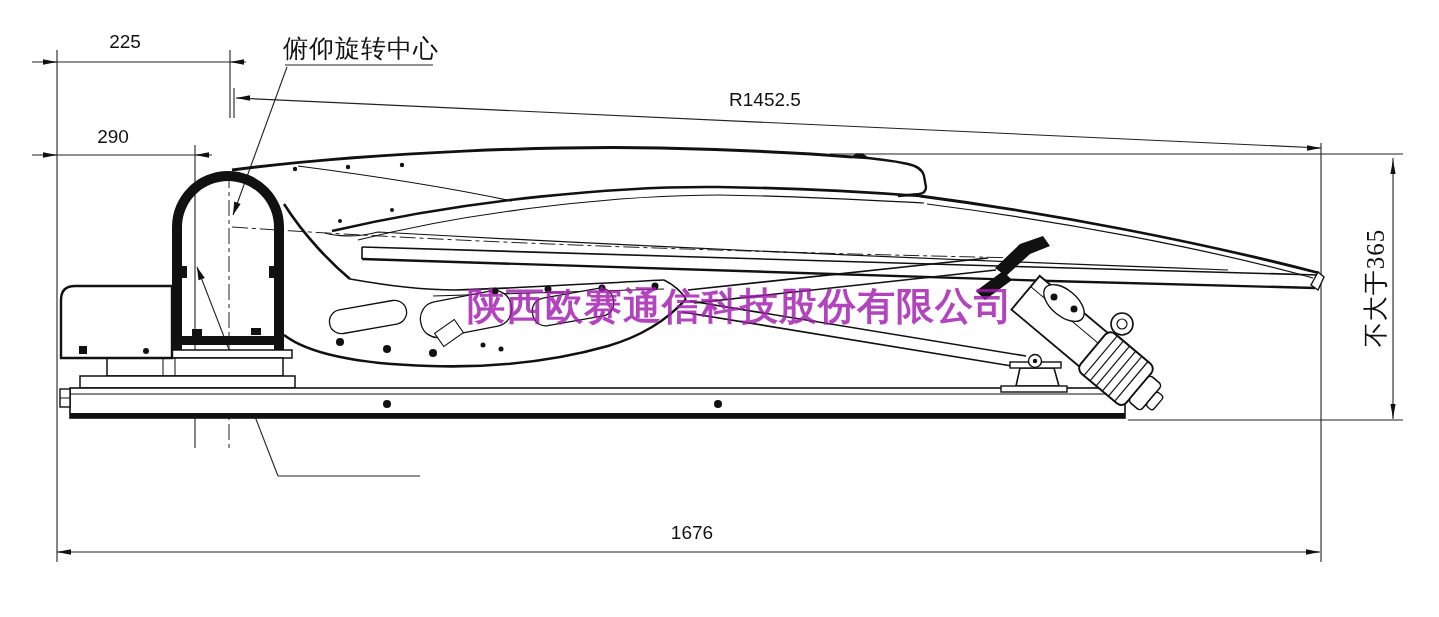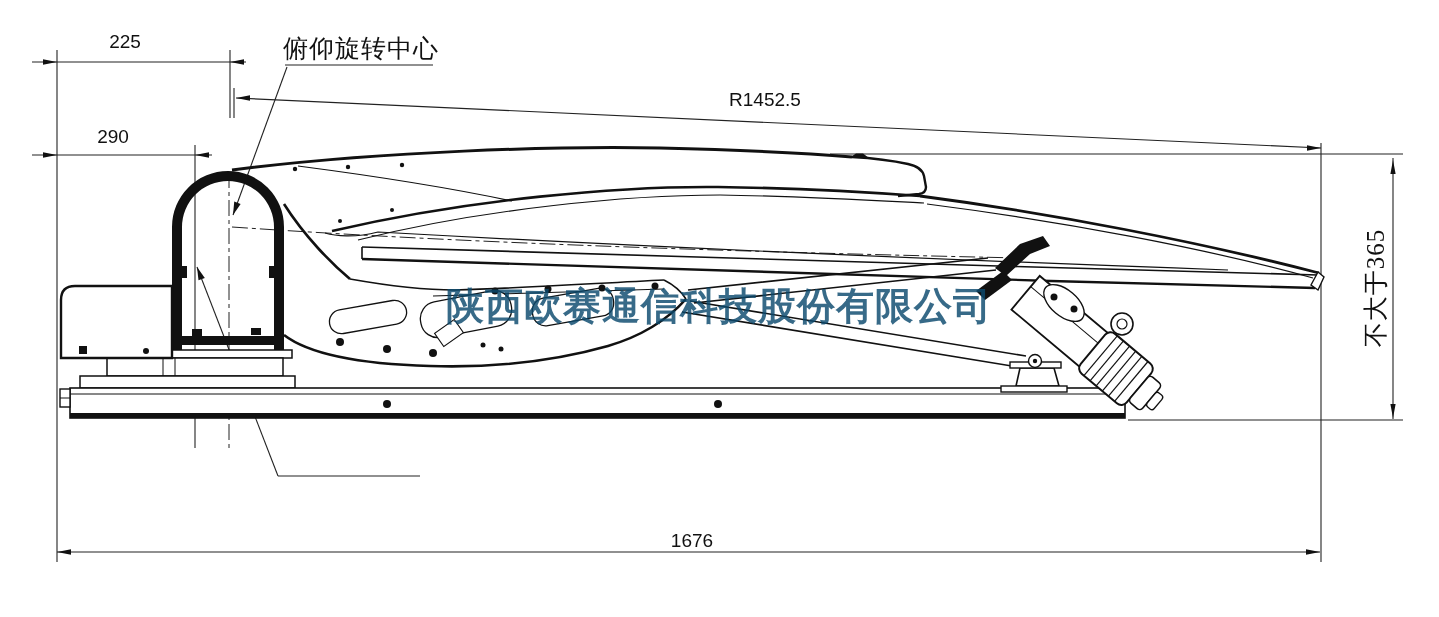--- a/index.html
+++ b/index.html
@@ -6,24 +6,24 @@
   .stage{
     position:relative;width:1439px;height:617px;background:#ffffff;
     overflow:hidden;font-family:"Liberation Serif",serif;color:#111;
   }
   .stage svg{position:absolute;left:0;top:0;}
   .lbl{position:absolute;text-align:center;white-space:nowrap;line-height:1.05;}
   .dimnum{font-size:19px;font-family:Liberation Sans, sans-serif;}
   .cjk{font-size:25px;letter-spacing:1px;font-family:"Liberation Serif",serif;}
   .rot90{transform:rotate(-90deg);transform-origin:center center;}
   .watermark{
-    position:absolute;left:446px;top:281px;width:560px;
+    position:absolute;left:467px;top:281px;width:560px;
     font-size:38px;font-weight:bold;letter-spacing:1px;
     font-family:"Liberation Sans",sans-serif;
-    color:#0c4a6e;opacity:.82;white-space:nowrap;z-index:5;
+    color:#a21caf;opacity:.82;white-space:nowrap;z-index:5;
   }
 </style>
 </head>
 <body>
 
 <div class="stage">
 
   <svg width="1439" height="617" viewBox="0 0 1439 617">
 
     <g stroke="#222" stroke-width="1.1" fill="none">
@@ -179,20 +179,20 @@
   </svg>
 
   <div class="watermark">陕西欧赛通信科技股份有限公司</div>
 
   <div class="lbl dimnum" style="left:85px;top:32px;width:80px;">225</div>
 
   <div class="lbl dimnum" style="left:73px;top:127px;width:80px;">290</div>
 
   <div class="lbl dimnum" style="left:690px;top:90px;width:150px;">R1452.5</div>
 
-  <div class="lbl dimnum" style="left:642px;top:523px;width:100px;margin-top:8px;">1676</div>
+  <div class="lbl dimnum" style="left:642px;top:523px;width:100px;">1676</div>
 
   <div class="lbl cjk rot90" style="left:1293px;top:274px;width:168px;height:28px;">不大于365</div>
 
   <div class="lbl cjk" style="left:283px;top:36px;width:156px;">俯仰旋转中心</div>
 
 
 </div>
 
 </body></html>

